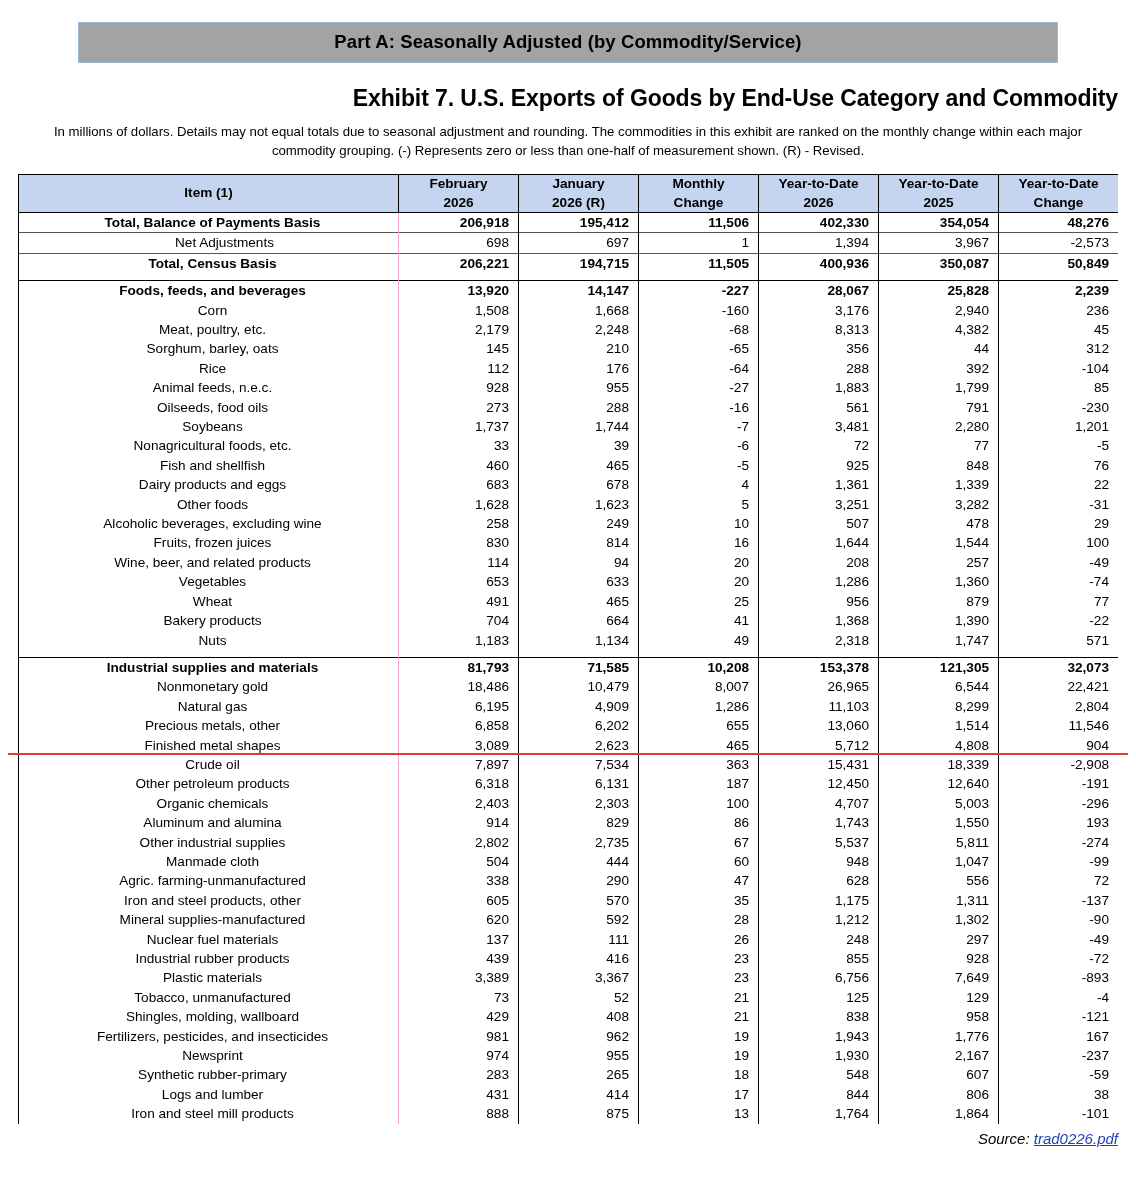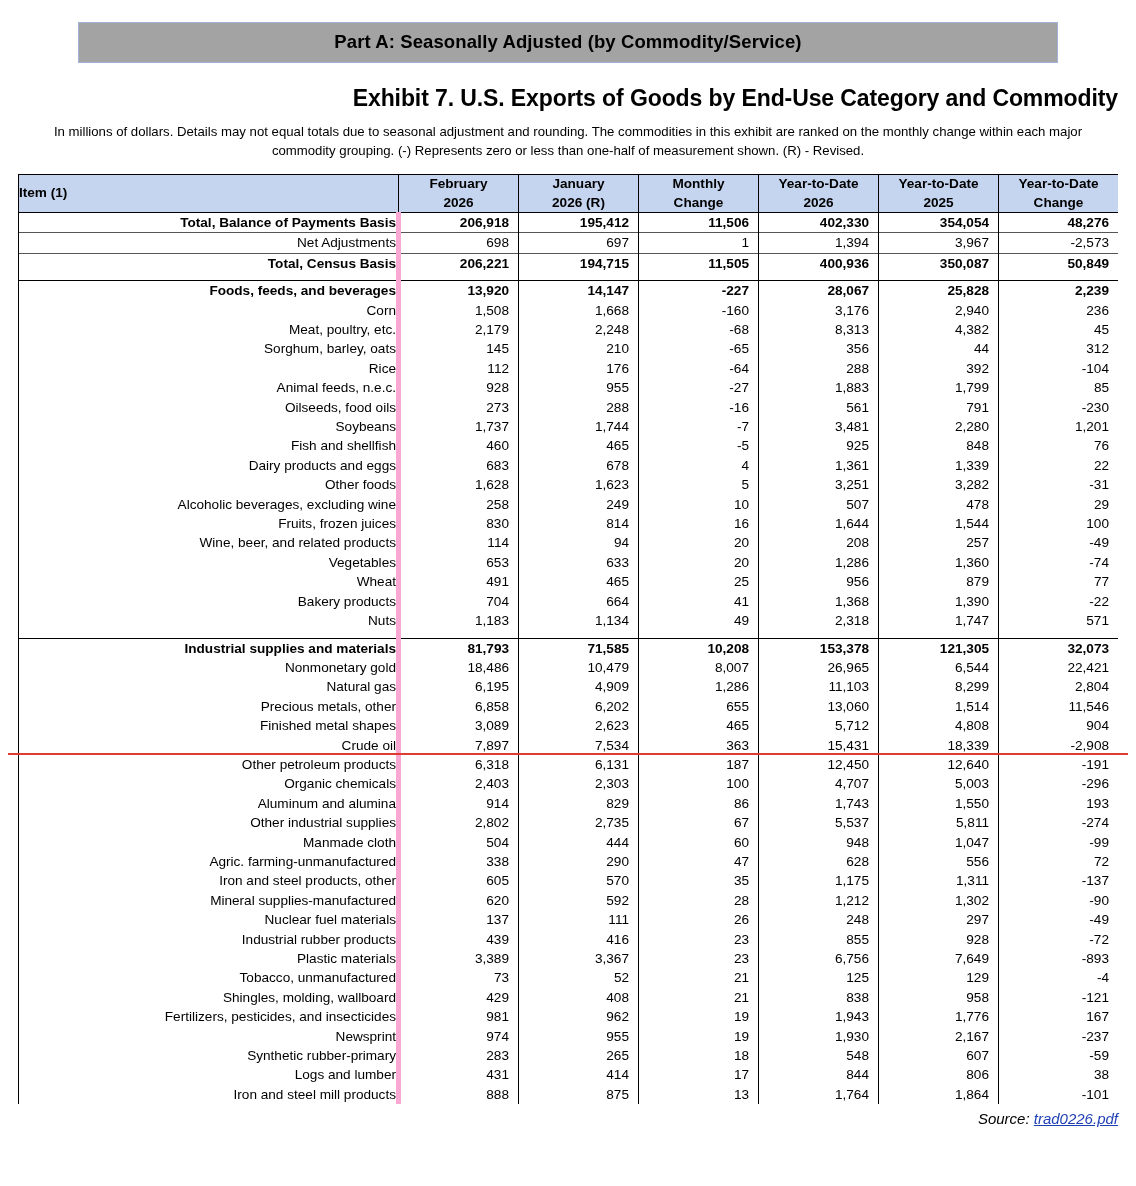--- a/index.html
+++ b/index.html
@@ -60,36 +60,36 @@
   thead th {
     background: #c5d5ef;
     border: 1px solid #000;
     font-weight: bold;
     text-align: center;
     font-size: 14px;
     line-height: 1.35;
     padding: 7px 2px 8px 2px;
   }
   thead th.item-head {
-    text-align: left;
+    text-align: center;
   }
   col.c-item   { width: 380px; }
   col.c-num    { width: 120px; }
 
   tbody td {
     border-left: 1px solid #000;
     border-right: 1px solid #000;
     height: 19.4px;
     line-height: 19.4px;
   }
   tbody td.item {
-    text-align: right;
+    text-align: center;
     padding-left: 8px;
     border-left: 1px solid #000;
-    border-right: 5px solid #f9a8d4;
+    border-right: 1px solid #f9a8d4;
   }
   tbody td.num {
     text-align: right;
     padding-right: 9px;
     border-left: none;
     border-right: 1px solid #000;
   }
   tbody td.num.sep {
     border-left: 1px solid #000;
   }
@@ -290,20 +290,29 @@
           <tr class="detail">
             <td class="item">Soybeans</td>
             <td class="num sep">1,737</td>
             <td class="num">1,744</td>
             <td class="num">-7</td>
             <td class="num sep">3,481</td>
             <td class="num">2,280</td>
             <td class="num">1,201</td>
           </tr>
           <tr class="detail">
+            <td class="item">Nonagricultural foods, etc.</td>
+            <td class="num sep">33</td>
+            <td class="num">39</td>
+            <td class="num">-6</td>
+            <td class="num sep">72</td>
+            <td class="num">77</td>
+            <td class="num">-5</td>
+          </tr>
+          <tr class="detail">
             <td class="item">Fish and shellfish</td>
             <td class="num sep">460</td>
             <td class="num">465</td>
             <td class="num">-5</td>
             <td class="num sep">925</td>
             <td class="num">848</td>
             <td class="num">76</td>
           </tr>
           <tr class="detail">
             <td class="item">Dairy products and eggs</td>

